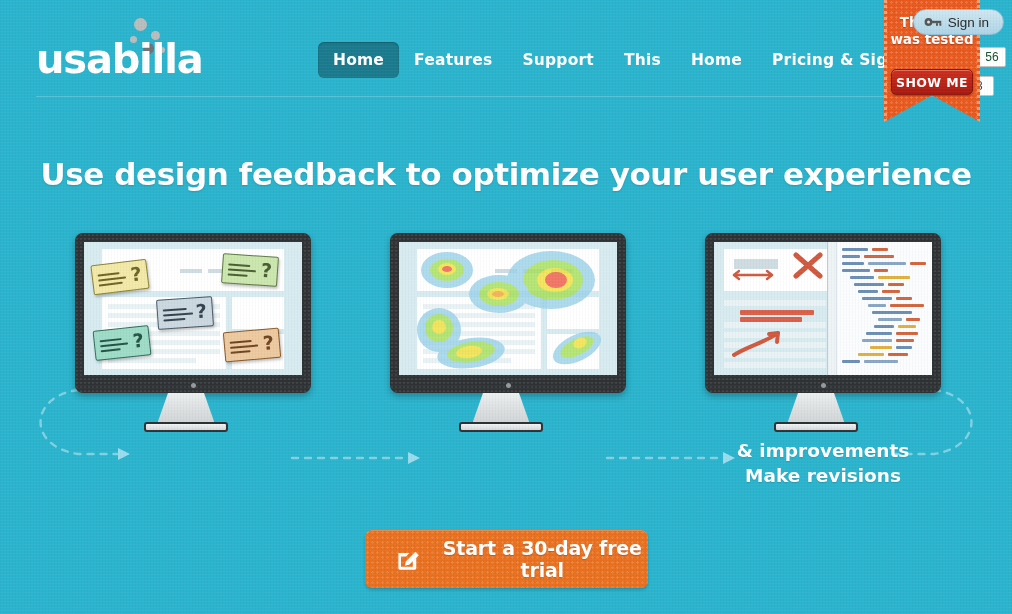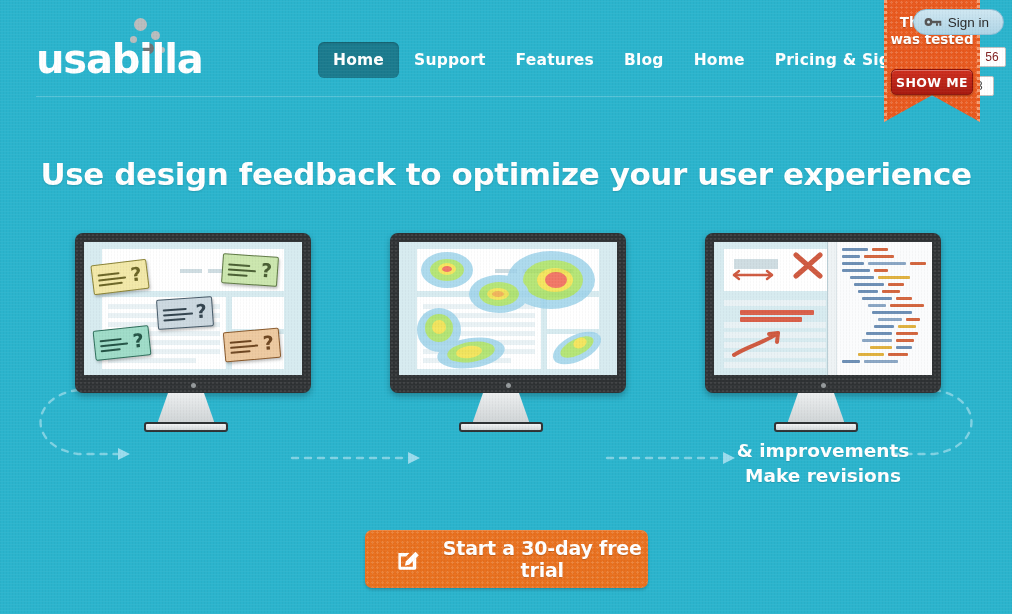--- a/index.html
+++ b/index.html
@@ -115,21 +115,21 @@
   }
   .count-bubble {
     position: relative;
     margin-left: 5px;
     height: 20px;
     min-width: 28px;
     background: #ffffff;
     border: 1px solid #c3c3c3;
     border-radius: 2px;
     font-size: 12px;
-    color: #7f1d1d;
+    color: #14532d;
     display: flex; align-items: center; justify-content: center;
     padding: 0 4px;
   }
   .count-bubble::before {
     content: "";
     position: absolute;
     left: -5px; top: 5px;
     width: 0; height: 0;
     border-top: 4px solid transparent;
     border-bottom: 4px solid transparent;
@@ -386,23 +386,23 @@
     <span class="bubble b1"></span>
     <span class="bubble b2"></span>
     <span class="bubble b3"></span>
     <span class="bubble b4"></span>
     <span class="bubble b5"></span>
     <span class="logo-text">usabilla</span>
   </div>
 
   <nav class="nav">
     <a class="nav-item active" href="#">Home</a>
+    <a class="nav-item" href="#">Features</a>
     <a class="nav-item" href="#">Support</a>
-    <a class="nav-item" href="#">Features</a>
-    <a class="nav-item" href="#">Blog</a>
+    <a class="nav-item" href="#">This</a>
     <a class="nav-item" href="#">Home</a>
     <a class="nav-item" href="#">Pricing &amp; Signup</a>
   </nav>
 
   <div class="header-rule"></div>
 </div>
 
 <div class="social">
   <div class="social-row">
     <span class="fb-like">ik</span>

